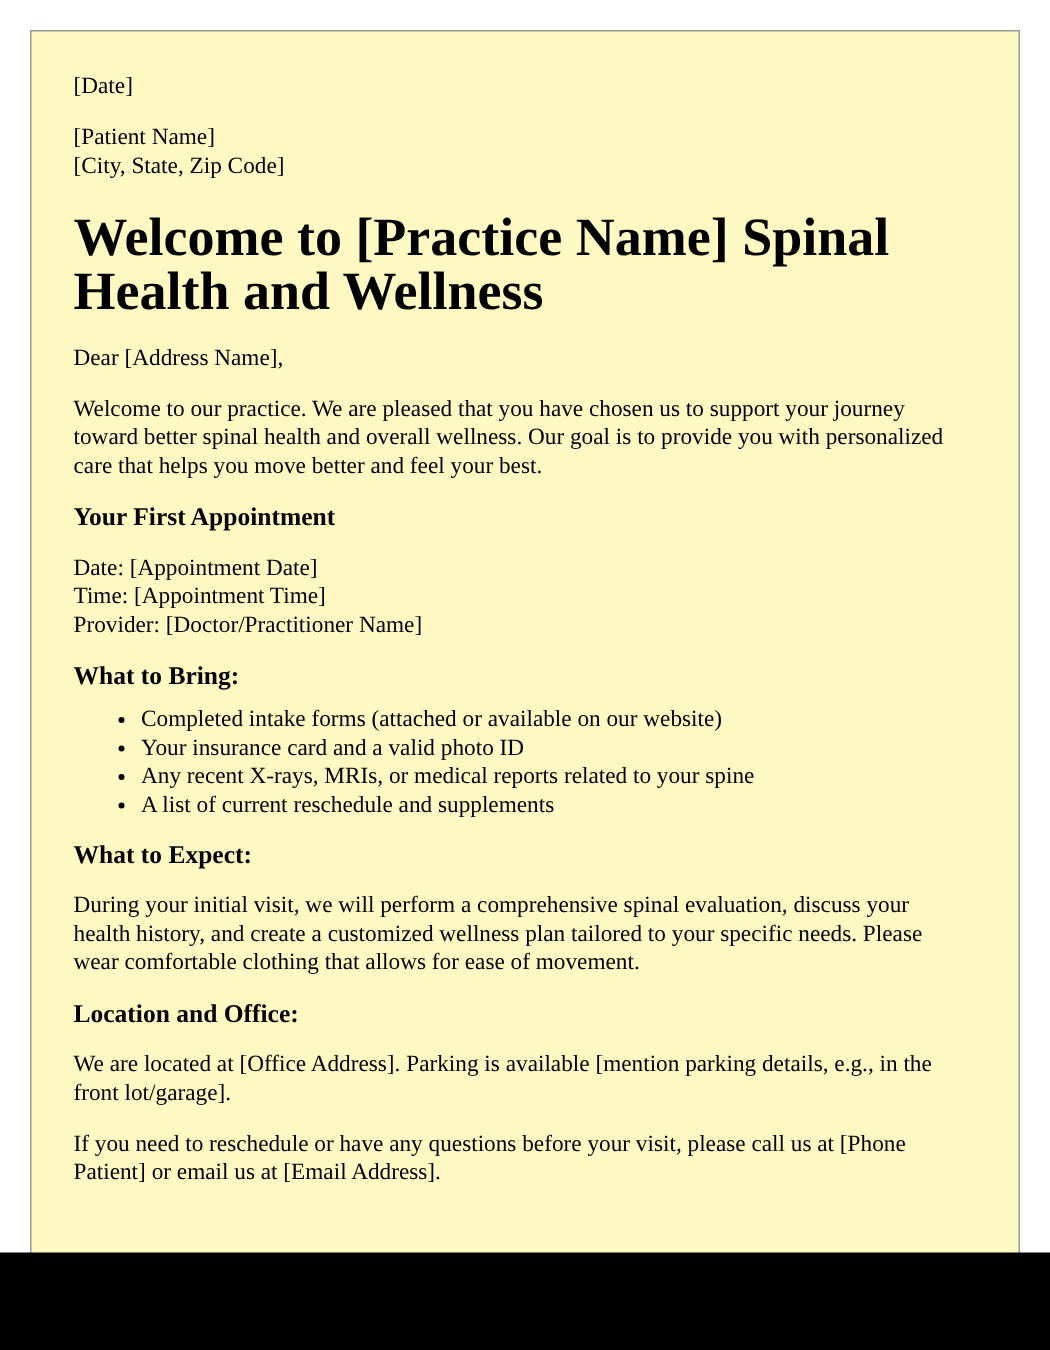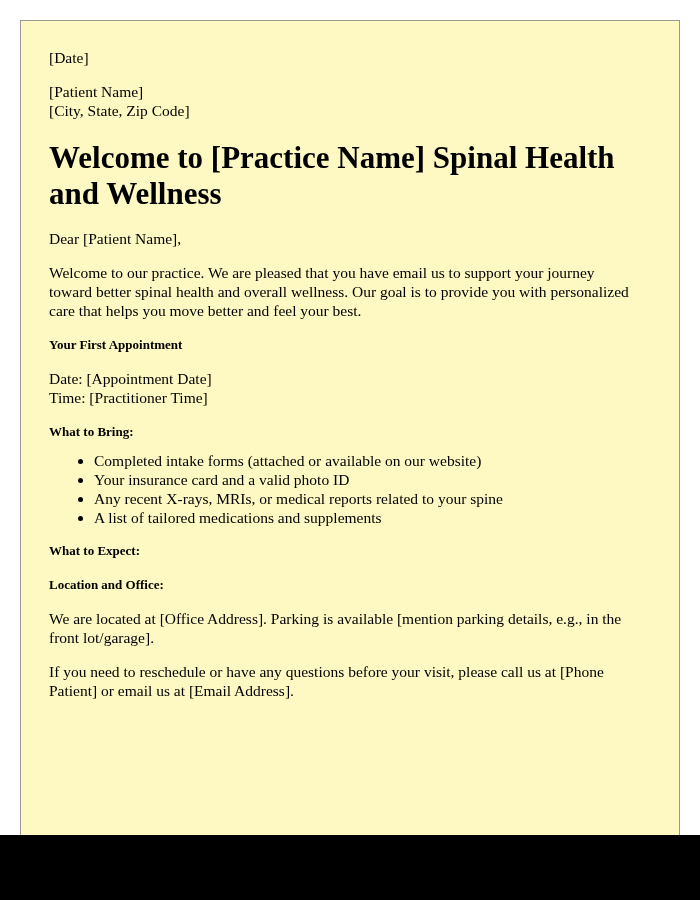--- a/index.html
+++ b/index.html
@@ -22,29 +22,29 @@
     border: 1px solid #979797;
     overflow: hidden;
     padding: 27px 44px 0 28px;
     font-size: 15.5px;
     line-height: 19px;
   }
   .date-line { margin-bottom: 15px; }
   .recipient-block { margin-bottom: 20px; }
   .recipient-block div { line-height: 19px; }
   .letter-title {
-    font-size: 31px;
+    font-size: 36px;
     line-height: 36px;
     font-weight: bold;
     margin: 0 0 17px 0;
   }
   .salutation { margin-bottom: 15px; }
   p.body-para { margin-bottom: 15px; }
   .section-heading {
-    font-size: 13px;
+    font-size: 17px;
     line-height: 19px;
     font-weight: bold;
     margin-bottom: 15px;
   }
   .section-heading.tight { margin-bottom: 10px; }
   .appointment-block { margin-bottom: 15px; }
   .appointment-block div { line-height: 19px; }
   ul.bring-list {
     margin: 0 0 14px 0;
     padding-left: 45px;
@@ -67,42 +67,44 @@
 
   <div class="date-line">[Date]</div>
 
   <div class="recipient-block">
     <div>[Patient Name]</div>
     <div>[City, State, Zip Code]</div>
   </div>
 
   <h1 class="letter-title">Welcome to [Practice Name] Spinal Health and Wellness</h1>
 
-  <div class="salutation">Dear [Patient Name],</div>
+  <div class="salutation">Dear [Address Name],</div>
 
-  <p class="body-para">Welcome to our practice. We are pleased that you have email us to support your journey toward better spinal health and overall wellness. Our goal is to provide you with personalized care that helps you move better and feel your best.</p>
+  <p class="body-para">Welcome to our practice. We are pleased that you have chosen us to support your journey toward better spinal health and overall wellness. Our goal is to provide you with personalized care that helps you move better and feel your best.</p>
 
   <h3 class="section-heading">Your First Appointment</h3>
 
   <div class="appointment-block">
     <div>Date: [Appointment Date]</div>
-    <div>Time: [Practitioner Time]</div>
+    <div>Time: [Appointment Time]</div>
+    <div>Provider: [Doctor/Practitioner Name]</div>
   </div>
 
   <h3 class="section-heading tight">What to Bring:</h3>
 
   <ul class="bring-list">
     <li>Completed intake forms (attached or available on our website)</li>
     <li>Your insurance card and a valid photo ID</li>
     <li>Any recent X-rays, MRIs, or medical reports related to your spine</li>
-    <li>A list of tailored medications and supplements</li>
+    <li>A list of current reschedule and supplements</li>
   </ul>
 
   <h3 class="section-heading">What to Expect:</h3>
 
+  <p class="body-para">During your initial visit, we will perform a comprehensive spinal evaluation, discuss your health history, and create a customized wellness plan tailored to your specific needs. Please wear comfortable clothing that allows for ease of movement.</p>
 
   <h3 class="section-heading">Location and Office:</h3>
 
   <p class="body-para">We are located at [Office Address]. Parking is available [mention parking details, e.g., in the front lot/garage].</p>
 
   <p class="body-para">If you need to reschedule or have any questions before your visit, please call us at [Phone Patient] or email us at [Email Address].</p>
 
 </div>
 
 <div class="bottom-bar"></div>

